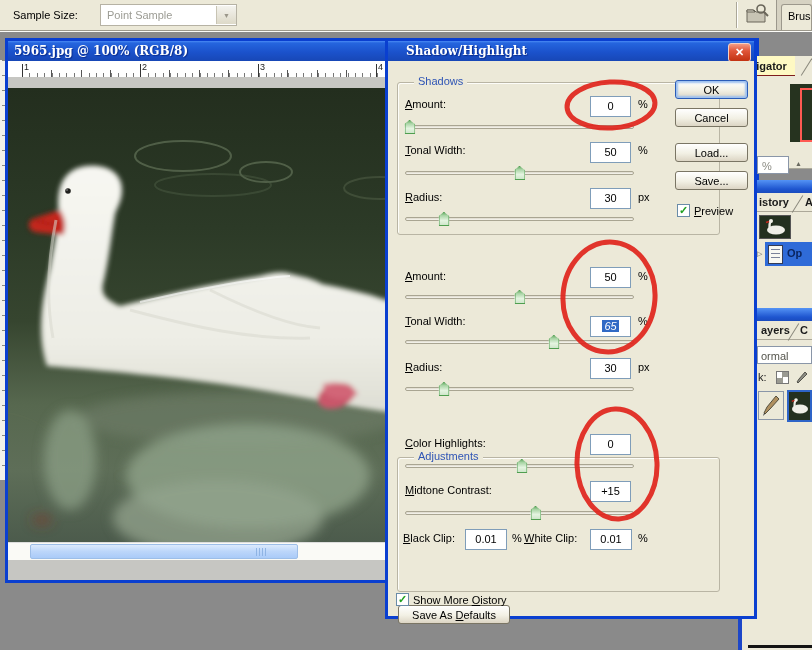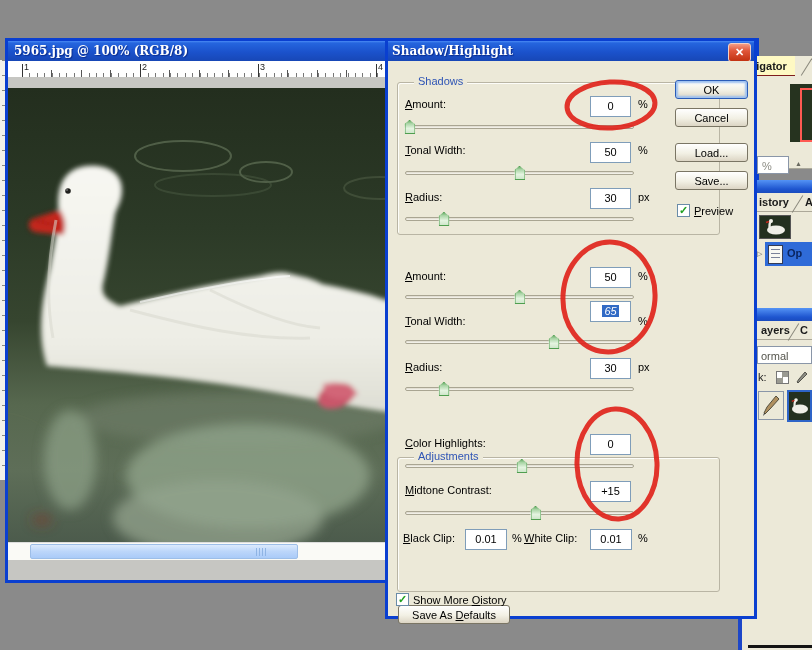--- a/index.html
+++ b/index.html
@@ -134,20 +134,40 @@
   
   #annotations{left:0;top:0;width:812px;height:650px;pointer-events:none;z-index:30;}
 
   .z1{z-index:1}.z2{z-index:2}.z3{z-index:3}.z4{z-index:4}.z5{z-index:5}.z6{z-index:6}
 </style>
 </head>
 <body>
 
 <div id="screen">
 
+  <div class="abs z6" id="options-bar">
+    <span class="abs" id="sample-size-label">Sample Size:</span>
+    <div class="abs" id="sample-size-combo">
+      <span class="val">Point Sample</span>
+      <span id="combo-arrow">▼</span>
+    </div>
+    <div class="abs" id="opt-divider"></div>
+    <div class="abs" id="file-browser-btn">
+      <svg width="28" height="26" viewBox="0 0 28 26">
+        <path d="M3 8 L3 20 L21 20 L21 10 L12 10 L10 8 Z" fill="#C8C4B4" stroke="#6A665A"></path>
+        <path d="M3 8 L9 8 L11 10 L3 10 Z" fill="#DAD6C6" stroke="#6A665A"></path>
+        <circle cx="17" cy="7" r="4" fill="none" stroke="#6A665A" stroke-width="1.6"></circle>
+        <line x1="20" y1="10" x2="24" y2="14" stroke="#6A665A" stroke-width="2"></line>
+      </svg>
+    </div>
+    <div class="abs" id="palette-well"></div>
+    <div class="abs" id="brushes-tab">
+      <span>Brus</span>
+    </div>
+  </div>
 
   <div class="abs z1" id="behind-window"></div>
 
   <div class="abs z2" id="image-window">
     <div class="titlebar">
       <span id="image-title">5965.jpg @ 100% (RGB/8)</span>
     </div>
     <div class="abs" id="ruler">
       <span class="ruler-num" style="left:16px">1</span>
       <span class="ruler-num" style="left:134px">2</span>
@@ -312,21 +332,21 @@
         <circle cx="7" cy="8" r="1.8" fill="#EFEFE7"></circle>
         <path d="M5.4,8.4 l-2.6,1" stroke="#C5271C" stroke-width="1.4"></path>
       </svg>
     </div>
   </div>
   <div class="abs z4" id="below-dialog-patch"></div>
   <div class="abs z4" id="below-patch-line"></div>
 
   <div class="abs z5" id="dialog">
     <div class="titlebar" id="dialog-titlebar">
-      <span style="padding-left:4px">Shadow/Highlight</span>
+      <span style="padding-left:18px">Shadow/Highlight</span>
       <div id="close-btn">
         <span>✕</span>
       </div>
     </div>
 
     <div class="grp" style="left:9px;top:41px;width:321px;height:151px;">
       <span class="legend">Shadows</span>
     </div>
     <span class="lbl" style="left:17px;top:57px;"><span class="mn">A</span><span>mount:</span></span>
     <div class="field" style="left:202px;top:55px;"><span>0</span></div>
@@ -351,21 +371,21 @@
     </div>
 
     <span class="lbl" style="left:17px;top:229px;"><span class="mn">A</span><span>mount:</span></span>
     <div class="field" style="left:202px;top:226px;"><span>50</span></div>
     <span class="unit" style="left:250px;top:229px;position:absolute;">%</span>
     <div class="slider" style="left:17px;top:248px;">
       <div class="track"></div>
       <div class="thumb" style="left: 50%;"></div>
     </div>
     <span class="lbl" style="left:17px;top:274px;"><span class="mn">T</span><span>onal Width:</span></span>
-    <div class="field" style="left:202px;top:260px;font-style:italic;"><span class="sel">65</span></div>
+    <div class="field" style="left:202px;top:275px;font-style:italic;"><span class="sel">65</span></div>
     <span class="unit" style="left:250px;top:274px;position:absolute;">%</span>
     <div class="slider" style="left:17px;top:293px;">
       <div class="track"></div>
       <div class="thumb" style="left: 65%;"></div>
     </div>
     <span class="lbl" style="left:17px;top:320px;"><span class="mn">R</span><span>adius:</span></span>
     <div class="field" style="left:202px;top:317px;"><span>30</span></div>
     <span class="unit" style="left:250px;top:320px;position:absolute;">px</span>
     <div class="slider" style="left:17px;top:340px;">
       <div class="track"></div>

